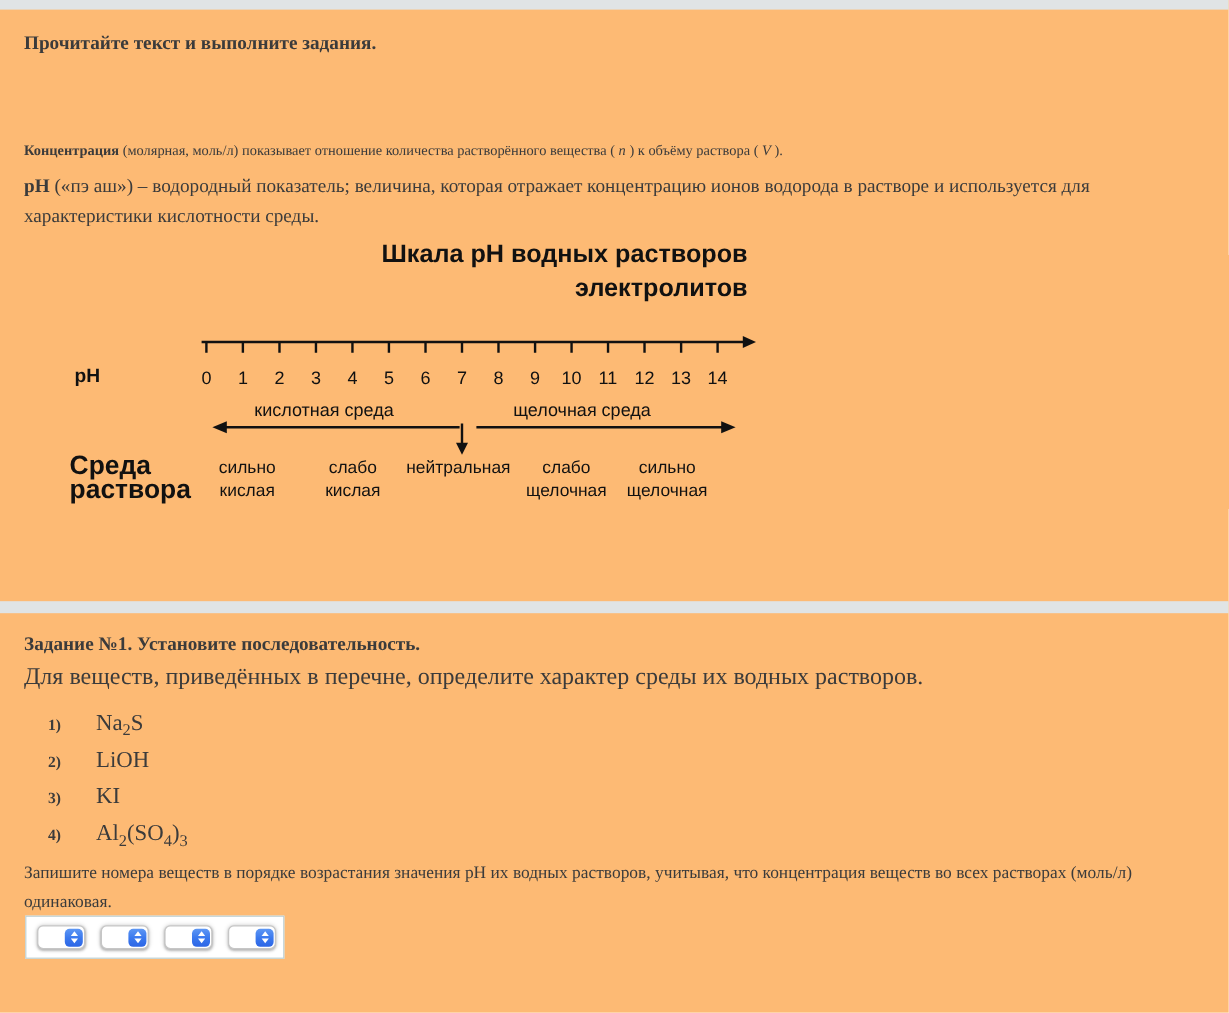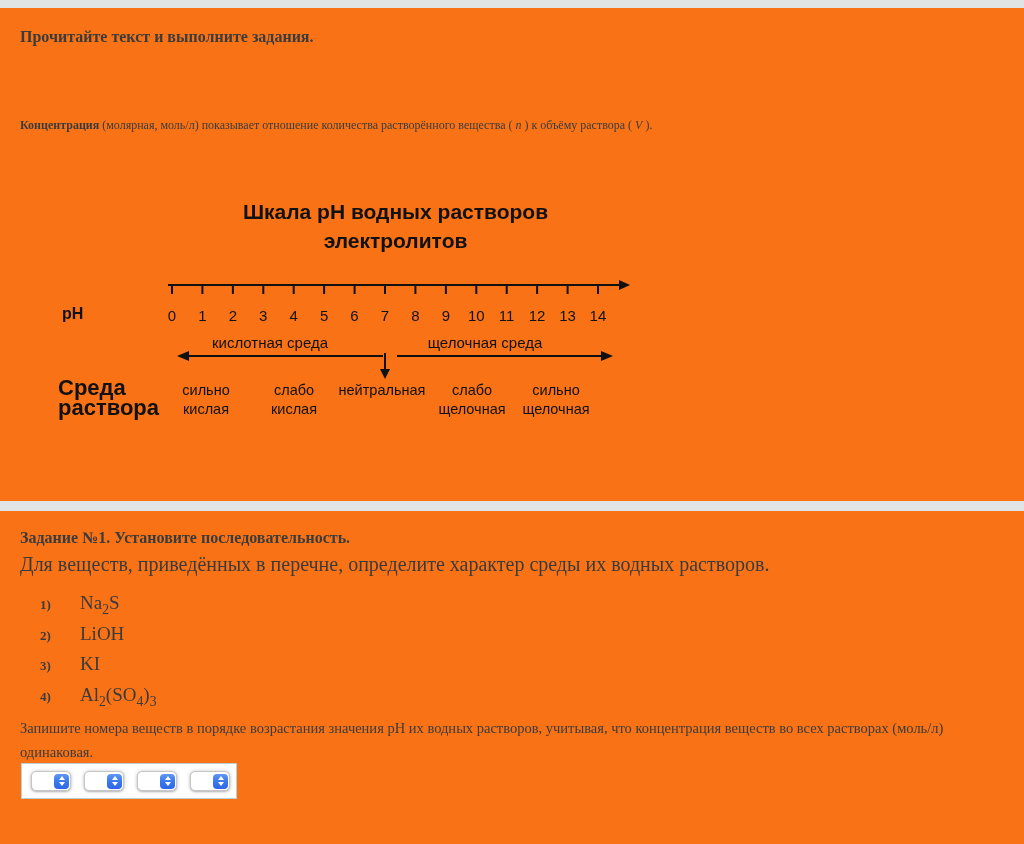--- a/index.html
+++ b/index.html
@@ -1,28 +1,28 @@
 <!DOCTYPE html>
 <html><head>
 <meta charset="utf-8">
 <style>
   html,body{margin:0;padding:0;background:#fff;}
-  #page{position:relative;width:1024px;height:844px;background:#f97316;overflow:hidden;
+  #page{position:relative;width:1024px;height:844px;background:#fdba74;overflow:hidden;
         font-family:"Liberation Serif","DejaVu Serif",serif;color:#3b3b3b;}
   .band{position:absolute;left:0;width:1024px;background:#e0e4e5;}
   .serif-b{font-weight:bold;}
   .it{font-style:italic;}
   .h1{position:absolute;left:20px;top:28px;font-size:16px;font-weight:bold;}
   .p1{position:absolute;left:20px;top:93px;font-size:16px;}
   .p2{position:absolute;left:20px;top:118px;font-size:12px;}
   .p3{position:absolute;left:20px;top:143px;width:990px;font-size:16px;line-height:25px;}
   
   #diagram{position:absolute;left:50px;top:195px;width:600px;height:235px;
            font-family:"Liberation Sans","DejaVu Sans",sans-serif;color:#111;}
-  .d-title{position:absolute;left:118px;top:2px;width:455px;text-align:center;
+  .d-title{position:absolute;left:118px;top:2px;width:455px;text-align:right;
            font-size:21px;font-weight:bold;line-height:29px;}
   .preline{white-space:pre-line;}
   .d-axis{position:absolute;left:0;top:82px;}
   .d-nums{position:absolute;left:107px;top:112px;width:456px;display:flex;
           justify-content:space-between;font-size:15px;}
   .d-nums span{display:inline-block;width:30px;text-align:center;}
   .d-ph{position:absolute;left:12px;top:110px;font-size:16px;font-weight:bold;}
   .d-arrowlabel{position:absolute;top:139px;width:210px;text-align:center;font-size:15px;}
   .d-arrows{position:absolute;left:0;top:150px;}
   .d-rowlabel{position:absolute;left:8px;top:183px;font-size:22px;font-weight:bold;line-height:20px;}
@@ -56,20 +56,21 @@
 
 <div id="page">
 
   <div class="band" style="top:0;height:8px;"></div>
 
   <div class="h1">Прочитайте текст и выполните задания.</div>
 
 
   <div class="p2"><span class="serif-b">Концентрация</span><span> (молярная, моль/л) показывает отношение количества растворённого вещества ( </span><span class="it">n</span><span> ) к объёму раствора ( </span><span class="it">V</span><span> ).</span></div>
 
+  <div class="p3"><span class="serif-b">pH</span><span> («пэ аш») – водородный показатель; величина, которая отражает концентрацию ионов водорода в растворе и используется для характеристики кислотности среды.</span></div>
 
   <div id="diagram">
     <div class="d-title preline">Шкала pH водных растворов
 электролитов</div>
 
     <svg class="d-axis" width="600" height="22">
       <line x1="118" y1="8" x2="570" y2="8" stroke="#111" stroke-width="2"></line>
       <polygon points="580,8 569,3 569,13" fill="#111"></polygon>
       <path d="M122 8 V17 M152.4 8 V17 M182.9 8 V17 M213.3 8 V17 M243.7 8 V17 M274.1 8 V17 M304.6 8 V17 M335 8 V17 M365.4 8 V17 M395.9 8 V17 M426.3 8 V17 M456.7 8 V17 M487.1 8 V17 M517.6 8 V17 M548 8 V17" stroke="#111" stroke-width="2" fill="none"></path>
     </svg>

